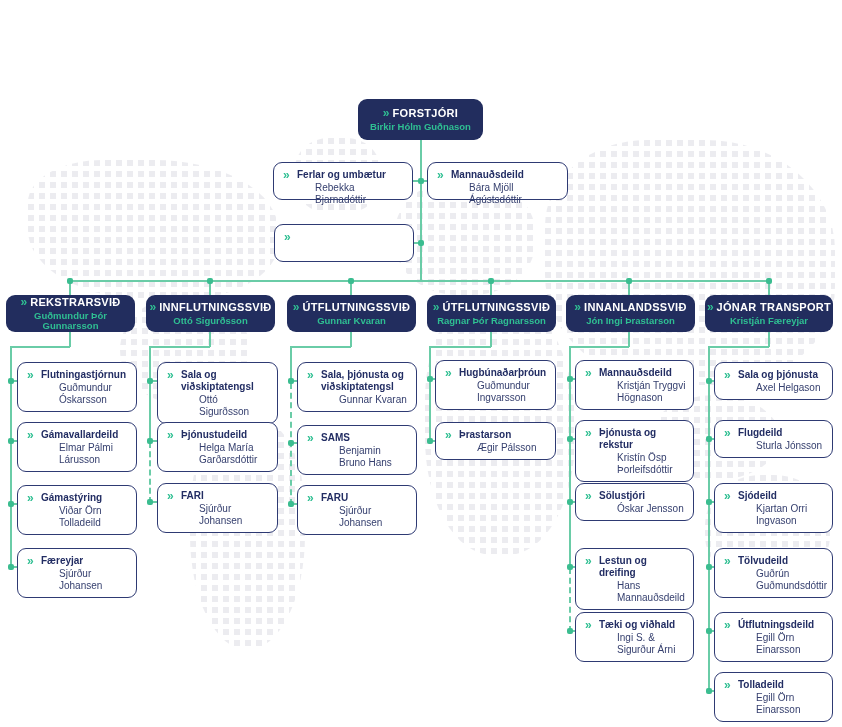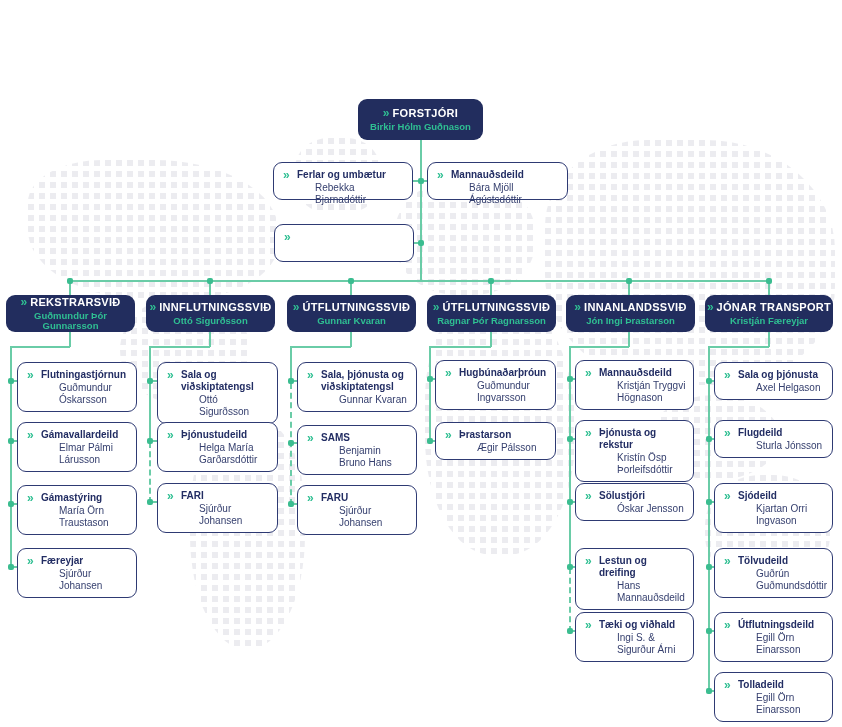--- a/index.html
+++ b/index.html
@@ -223,21 +223,21 @@
         <span class="chev">»</span>
         <span class="t">Gámavallardeild</span>
       </div>
     <div class="n">Elmar Pálmi Lárusson</div>
   </div>
   <div class="node" style="left:17px;top:485px;width:120px;">
     <div class="row">
         <span class="chev">»</span>
         <span class="t">Gámastýring</span>
       </div>
-    <div class="n">María Örn Traustason</div>
+    <div class="n">Viðar Örn Tolladeild</div>
   </div>
   <div class="node" style="left:17px;top:548px;width:120px;">
     <div class="row">
         <span class="chev">»</span>
         <span class="t">Færeyjar</span>
       </div>
     <div class="n">Sjúrður Johansen</div>
   </div>
 
   <div class="node" style="left:157px;top:362px;width:121px;">

